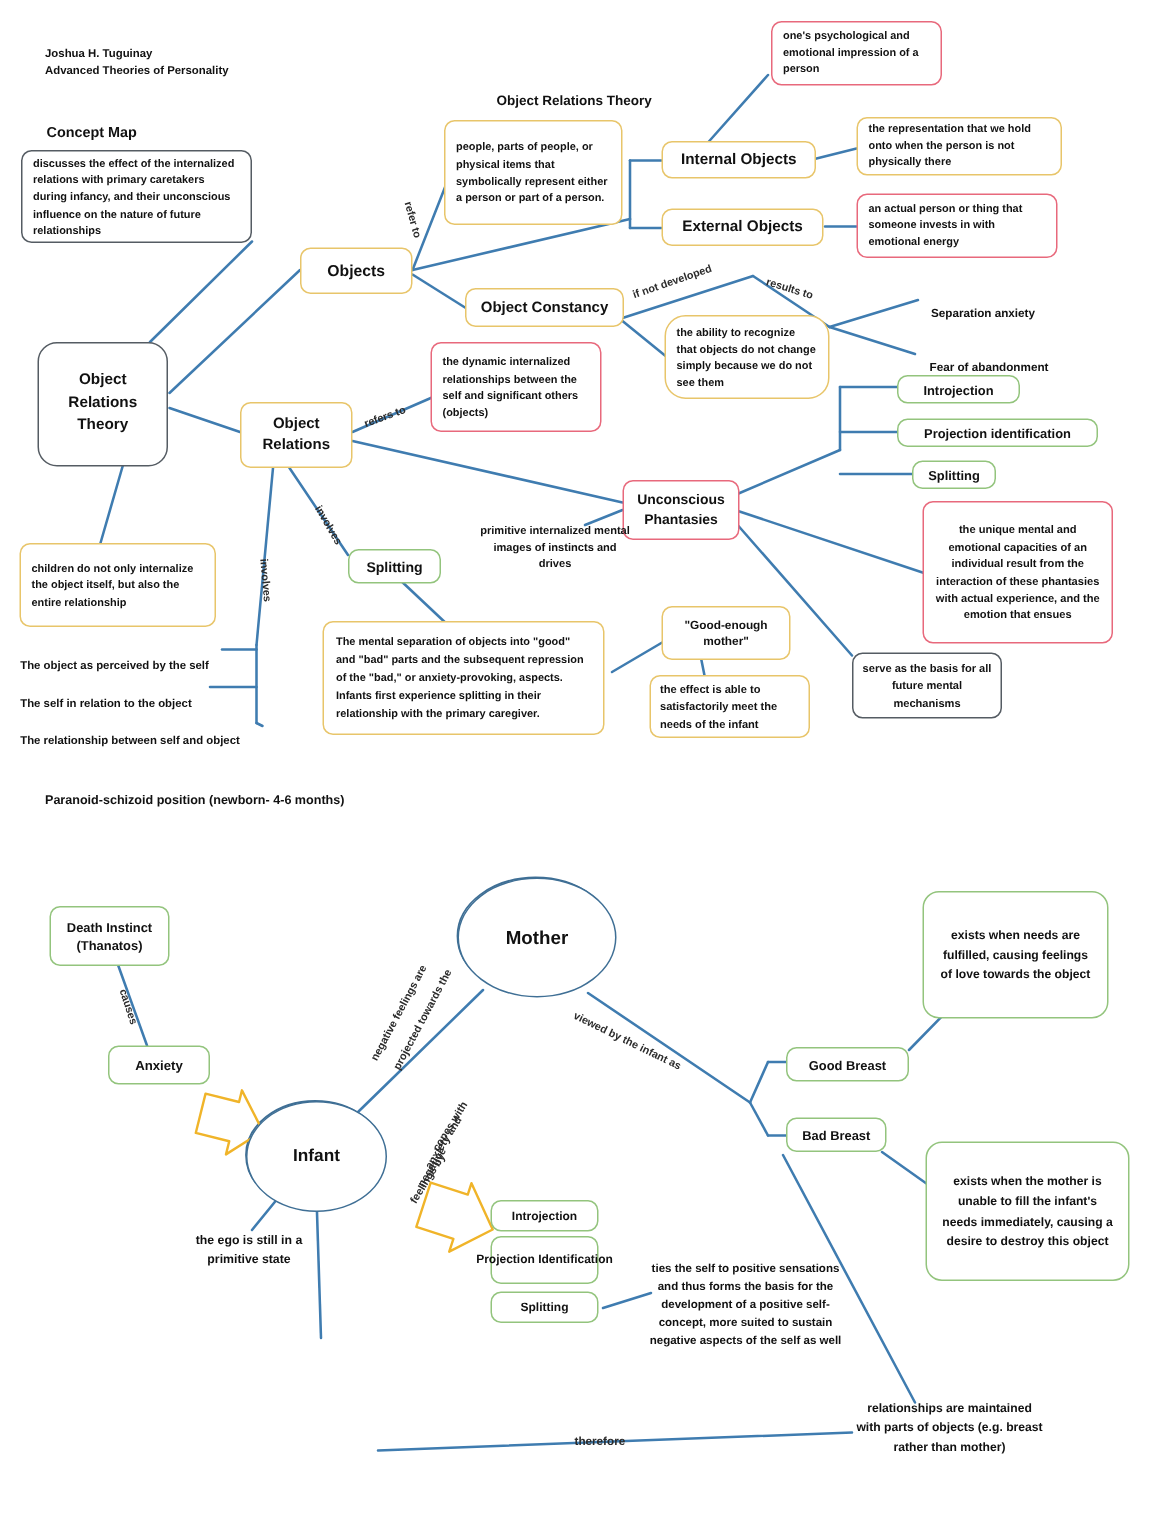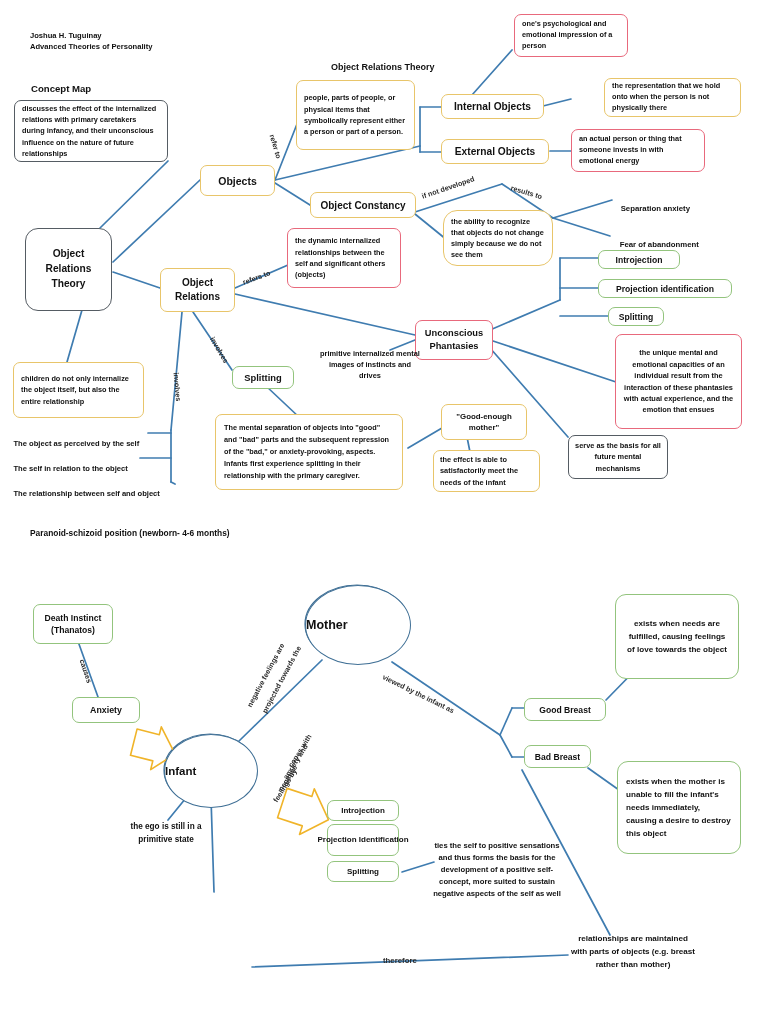--- a/index.html
+++ b/index.html
@@ -22,21 +22,21 @@
   .b-green{border:1.2px solid #93c47d;}
   .b-gray{border:1.3px solid #555c63;}
 
   .title-node{font-weight:bold;}
 
   .lbl{position:absolute;font-size:7.2px;font-weight:bold;color:#2b2b2b;white-space:pre;
        transform-origin:left center;}
   .plaintext{position:absolute;font-weight:bold;color:#111;white-space:pre;line-height:1.32;}
 
   .ellipse{position:absolute;border:1.1px solid #3f6f95;border-radius:50%;background:#fff;
-           display:flex;align-items:center;justify-content:flex-start;font-weight:bold;}
+           display:flex;align-items:center;justify-content:center;font-weight:bold;}
 </style>
 </head>
 <body>
 
 <div id="canvas">
 
   <svg class="edges" viewBox="0 0 768 1024">
     <g stroke="#3f7cb0" stroke-width="1.7" fill="none" stroke-linecap="round">
 
       <line x1="168" y1="161" x2="100" y2="228"></line>
@@ -165,21 +165,21 @@
   </div>
 
   <div class="node b-yellow title-node" style="left:441px;top:139px;width:108px;height:25px;font-size:10.2px;">
     <span>External Objects</span>
   </div>
 
   <div class="node b-red" style="left:478px;top:14px;width:114px;height:43px;padding:0 7px;font-size:7.3px;line-height:1.5;text-align:left;justify-content:flex-start;font-weight:bold;margin-left:36px;">
     <span>one's psychological and emotional impression of a person</span>
   </div>
 
-  <div class="node b-yellow" style="left:604px;top:78px;width:137px;height:39px;padding:4px 7px;font-size:7.3px;line-height:1.5;text-align:left;justify-content:flex-start;font-weight:bold;">
+  <div class="node b-yellow" style="left:571px;top:78px;width:137px;height:39px;padding:4px 7px;font-size:7.3px;line-height:1.5;text-align:left;justify-content:flex-start;font-weight:bold;">
     <span>the representation that we hold onto when the person is not physically there</span>
   </div>
 
   <div class="node b-red" style="left:571px;top:129px;width:134px;height:43px;padding:4px 7px;font-size:7.3px;line-height:1.5;text-align:left;justify-content:flex-start;font-weight:bold;">
     <span>an actual person or thing that someone invests in with emotional energy</span>
   </div>
 
   <div class="node b-yellow title-node" style="left:310px;top:192px;width:106px;height:26px;font-size:10px;">
     <span>Object Constancy</span>
   </div>
@@ -291,21 +291,21 @@
   </div>
 
   <div class="node b-green" style="left:524px;top:745px;width:67px;height:23px;font-size:8.6px;font-weight:bold;">
     <span>Bad Breast</span>
   </div>
 
   <div class="node b-green" style="left:615px;top:594px;width:124px;height:85px;padding:6px 8px;font-size:8.1px;line-height:1.62;text-align:center;font-weight:bold;border-radius:11px;">
     <span>exists when needs are fulfilled, causing feelings of love towards the object</span>
   </div>
 
-  <div class="node b-green" style="left:617px;top:761px;width:124px;height:93px;padding:8px 8px;font-size:8.1px;line-height:1.62;text-align:left;font-weight:bold;border-radius:11px;">
+  <div class="node b-green" style="left:617px;top:761px;width:136px;height:93px;padding:8px 8px;font-size:8.1px;line-height:1.62;text-align:center;font-weight:bold;border-radius:11px;">
     <span>exists when the mother is unable to fill the infant's needs immediately, causing a desire to destroy this object</span>
   </div>
 
   <div class="node b-green" style="left:327px;top:800px;width:72px;height:21px;font-size:8px;font-weight:bold;">
     <span>Introjection</span>
   </div>
 
   <div class="node b-green" style="left:327px;top:824px;width:72px;height:32px;font-size:8px;line-height:1.35;font-weight:bold;white-space:pre;">
     <span>Projection Identification</span>
   </div>

